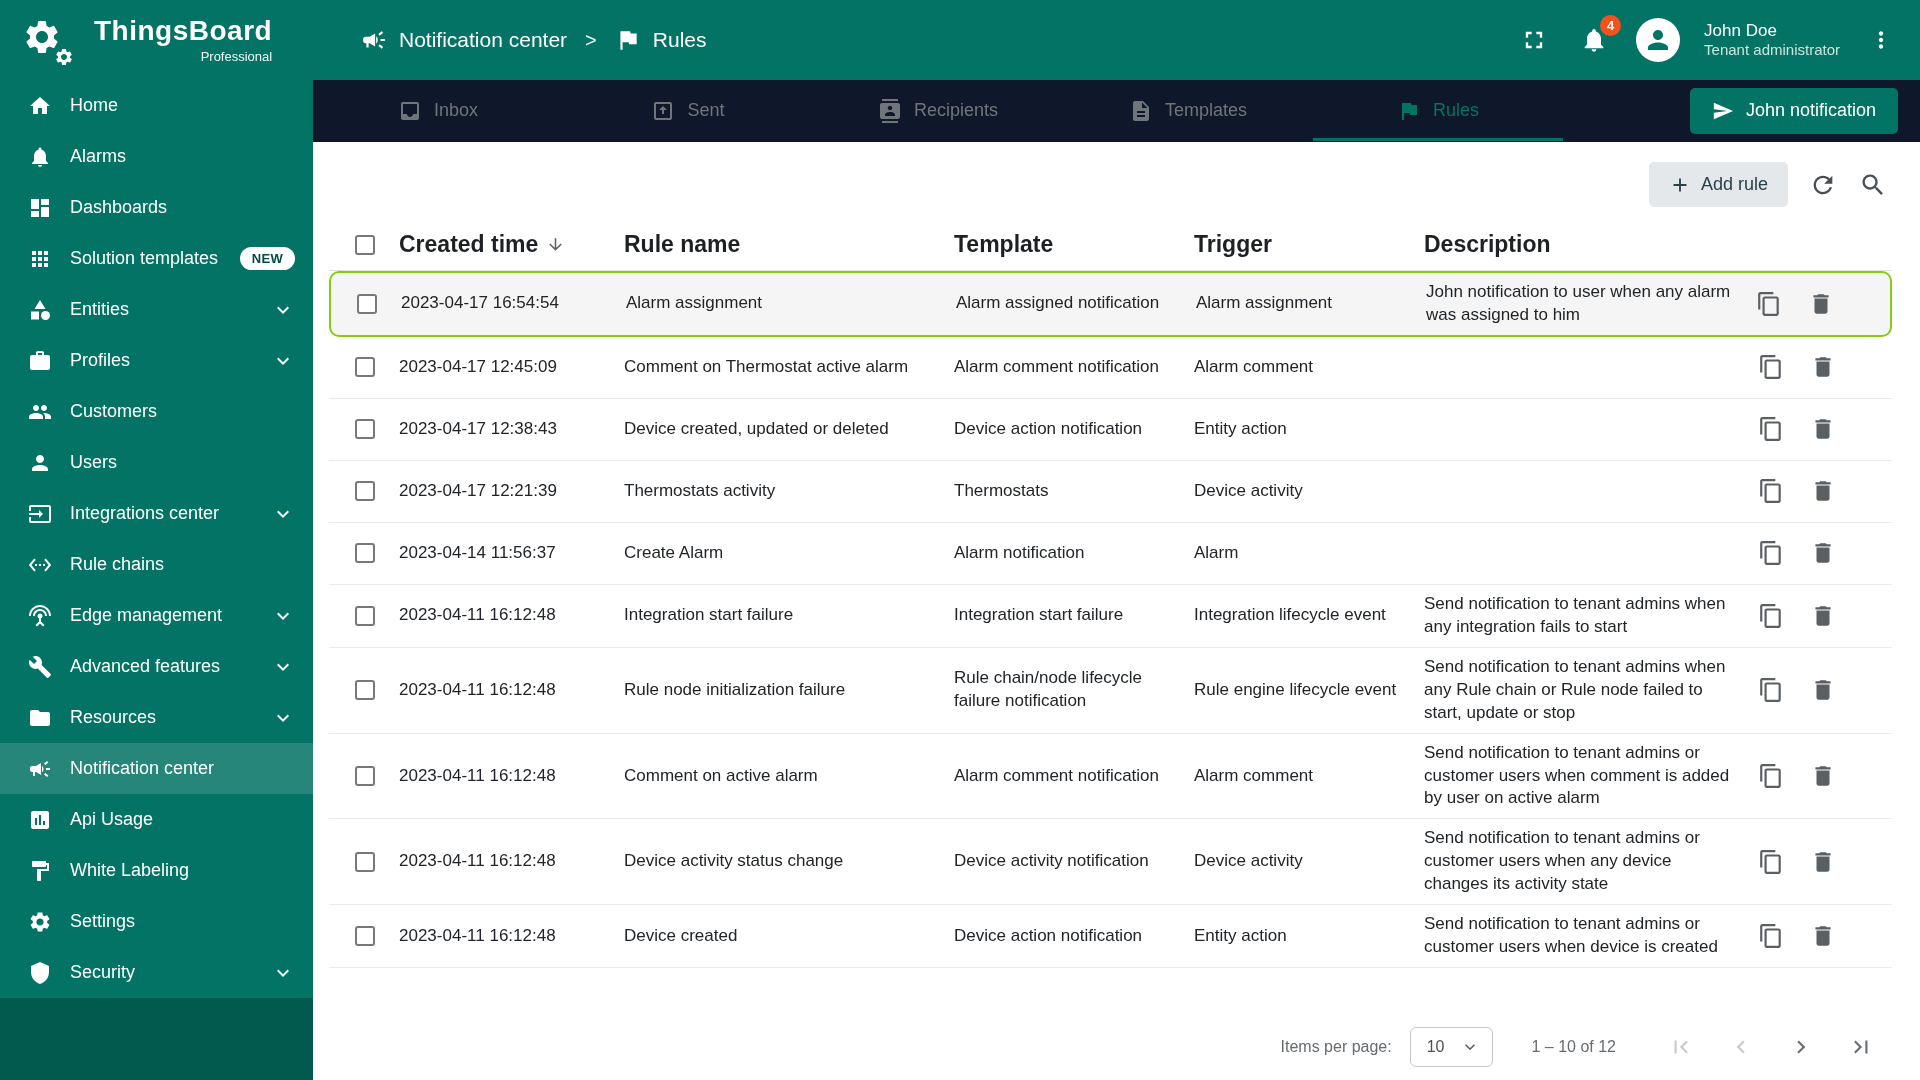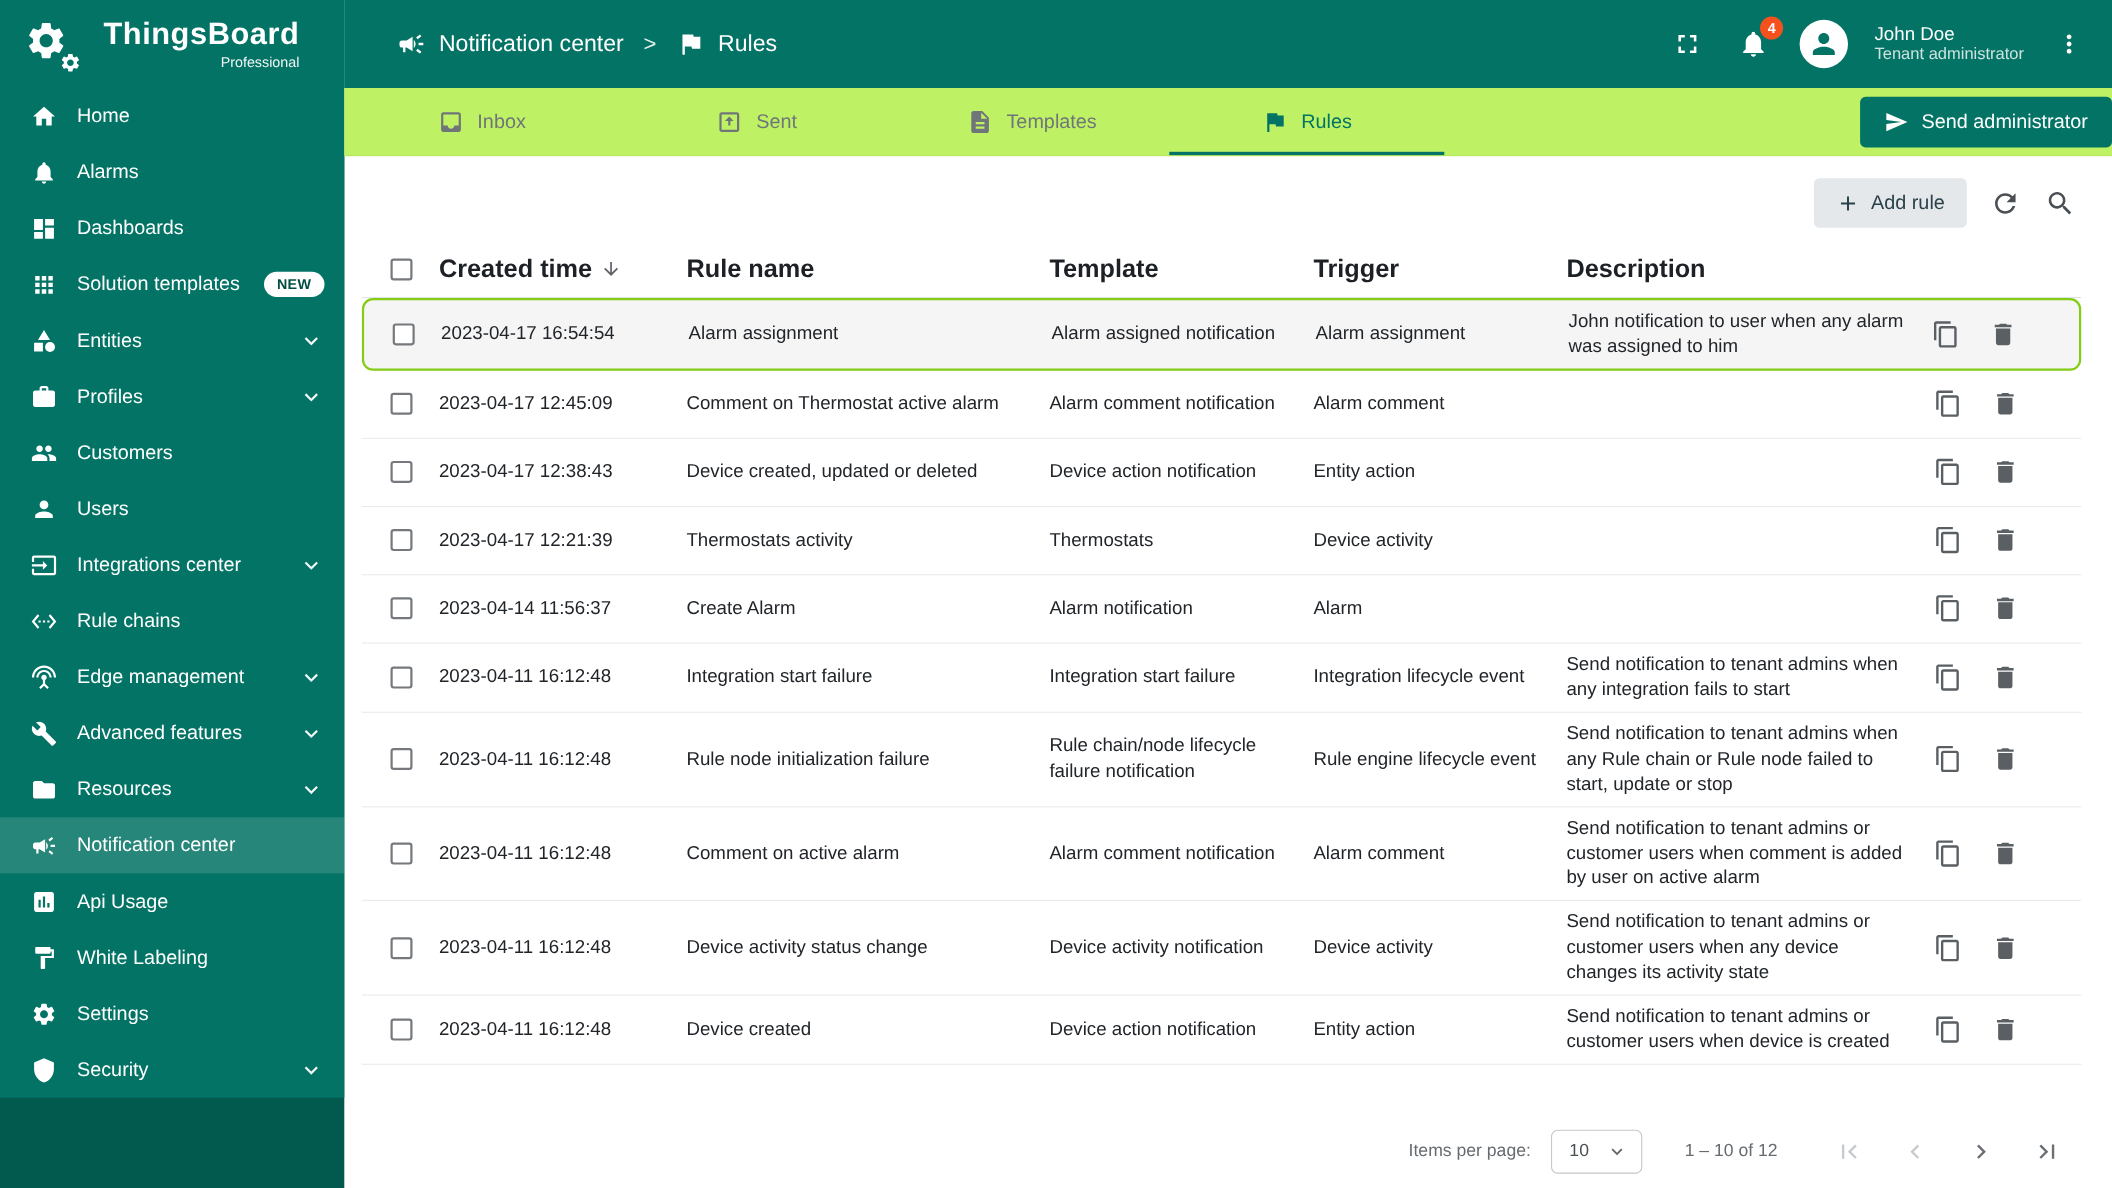--- a/index.html
+++ b/index.html
@@ -34,21 +34,21 @@
   .topbar-right { margin-left:auto; display:flex; align-items:center; gap:24px; }
   .icon-button { background:none; border:none; color:#fff; cursor:pointer; display:flex; align-items:center; padding:4px; }
   .bell-wrap { position:relative; }
   .badge { position:absolute; top:-7px; right:-9px; min-width:21px; height:21px; border-radius:11px; background:#f4511e; color:#fff; font-size:13px; font-weight:700; display:flex; align-items:center; justify-content:center; padding:0 4px; }
   .avatar { width:44px; height:44px; border-radius:50%; background:#fff; display:flex; align-items:center; justify-content:center; color:#037365; cursor:pointer; }
   .user-info { display:flex; flex-direction:column; line-height:1.25; }
   .user-name { font-size:17px; }
   .user-role { font-size:15px; opacity:.8; }
 
   
-  .tabbar { height:62px; flex:0 0 62px; background:#bef264; display:flex; align-items:stretch; border-bottom:1px solid rgba(0,0,0,0.04); }
+  .tabbar { height:62px; flex:0 0 62px; background:#0f172a; display:flex; align-items:stretch; padding-right:22px; border-bottom:1px solid rgba(0,0,0,0.04); }
   .tabs { display:flex; }
   .tab { width:250px; display:flex; align-items:center; justify-content:center; gap:12px; color:#70757a; font-size:18px; font-weight:500; position:relative; cursor:pointer; }
   .tab svg { width:24px; height:24px; }
   .tab.active { color:#037365; }
   .tab.active::after { content:""; position:absolute; left:0; right:0; bottom:0; height:3px; background:#037365; }
   .send-btn { margin-left:auto; align-self:center; height:46px; padding:0 22px; background:#037365; color:#fff; border:none; border-radius:5px; font-size:18px; font-weight:500; font-family:inherit; display:flex; align-items:center; gap:12px; cursor:pointer; }
 
   
   .content { flex:1; display:flex; flex-direction:column; padding:0 28px 0 16px; min-height:0; }
   .toolbar { display:flex; justify-content:flex-end; align-items:center; gap:20px; padding:20px 4px 12px 0; }
@@ -342,38 +342,44 @@
           </div>
           <div class="tab">
             <svg class="" viewBox="0 0 24 24" width="24" height="24" fill="currentColor">
               <path d="M19 3H5c-1.1 0-2 .9-2 2v14c0 1.1.9 2 2 2h14c1.1 0 2-.9 2-2V5c0-1.1-.9-2-2-2zm0 16H5V5h14v14z"></path>
               <path d="M12 7l-4 4h3v4h2v-4h3l-4-4z"></path>
             </svg>
             <span>Sent</span>
           </div>
           <div class="tab">
             <svg class="" viewBox="0 0 24 24" width="24" height="24" fill="currentColor">
+              <path d="M20 0H4v2h16V0zM4 24h16v-2H4v2zM20 4H4c-1.1 0-2 .9-2 2v12c0 1.1.9 2 2 2h16c1.1 0 2-.9 2-2V6c0-1.1-.9-2-2-2zm-8 2.75c1.24 0 2.25 1.01 2.25 2.25s-1.01 2.25-2.25 2.25S9.75 10.24 9.75 9s1.01-2.25 2.25-2.25zM17 17H7v-1.5c0-1.67 3.33-2.5 5-2.5s5 .83 5 2.5V17z"></path>
+            </svg>
+            <span>Recipients</span>
+          </div>
+          <div class="tab">
+            <svg class="" viewBox="0 0 24 24" width="24" height="24" fill="currentColor">
               <path d="M14 2H6c-1.1 0-1.99.9-1.99 2L4 20c0 1.1.89 2 1.99 2H18c1.1 0 2-.9 2-2V8l-6-6zm2 16H8v-2h8v2zm0-4H8v-2h8v2zm-3-5V3.5L18.5 9H13z"></path>
             </svg>
             <span>Templates</span>
           </div>
           <div class="tab active">
             <svg class="" viewBox="0 0 24 24" width="24" height="24" fill="currentColor">
               <path d="M14.4 6L14 4H5v17h2v-7h5.6l.4 2h7V6z"></path>
             </svg>
             <span>Rules</span>
           </div>
         </div>
       <button class="send-btn">
         <span id="send-icon">
             <svg class="" viewBox="0 0 24 24" width="22" height="22" fill="currentColor">
               <path d="M2.01 21L23 12 2.01 3 2 10l15 2-15 2z"></path>
             </svg>
           </span>
-        <span>Send administrator</span>
+        <span>John notification</span>
       </button>
     </div>
 
     <div class="content">
 
       <div class="toolbar">
         <button class="add-rule-btn">
           <span id="plus-icon">
               <svg class="" viewBox="0 0 24 24" width="22" height="22" fill="currentColor">
                 <path d="M19 13h-6v6h-2v-6H5v-2h6V5h2v6h6v2z"></path>

